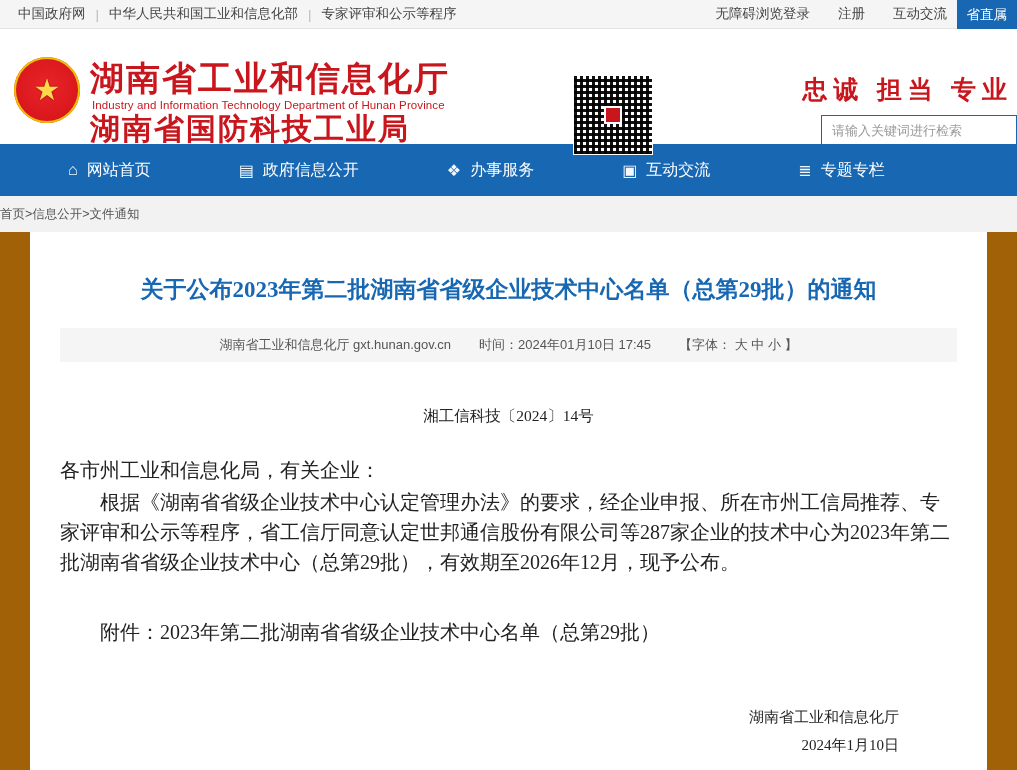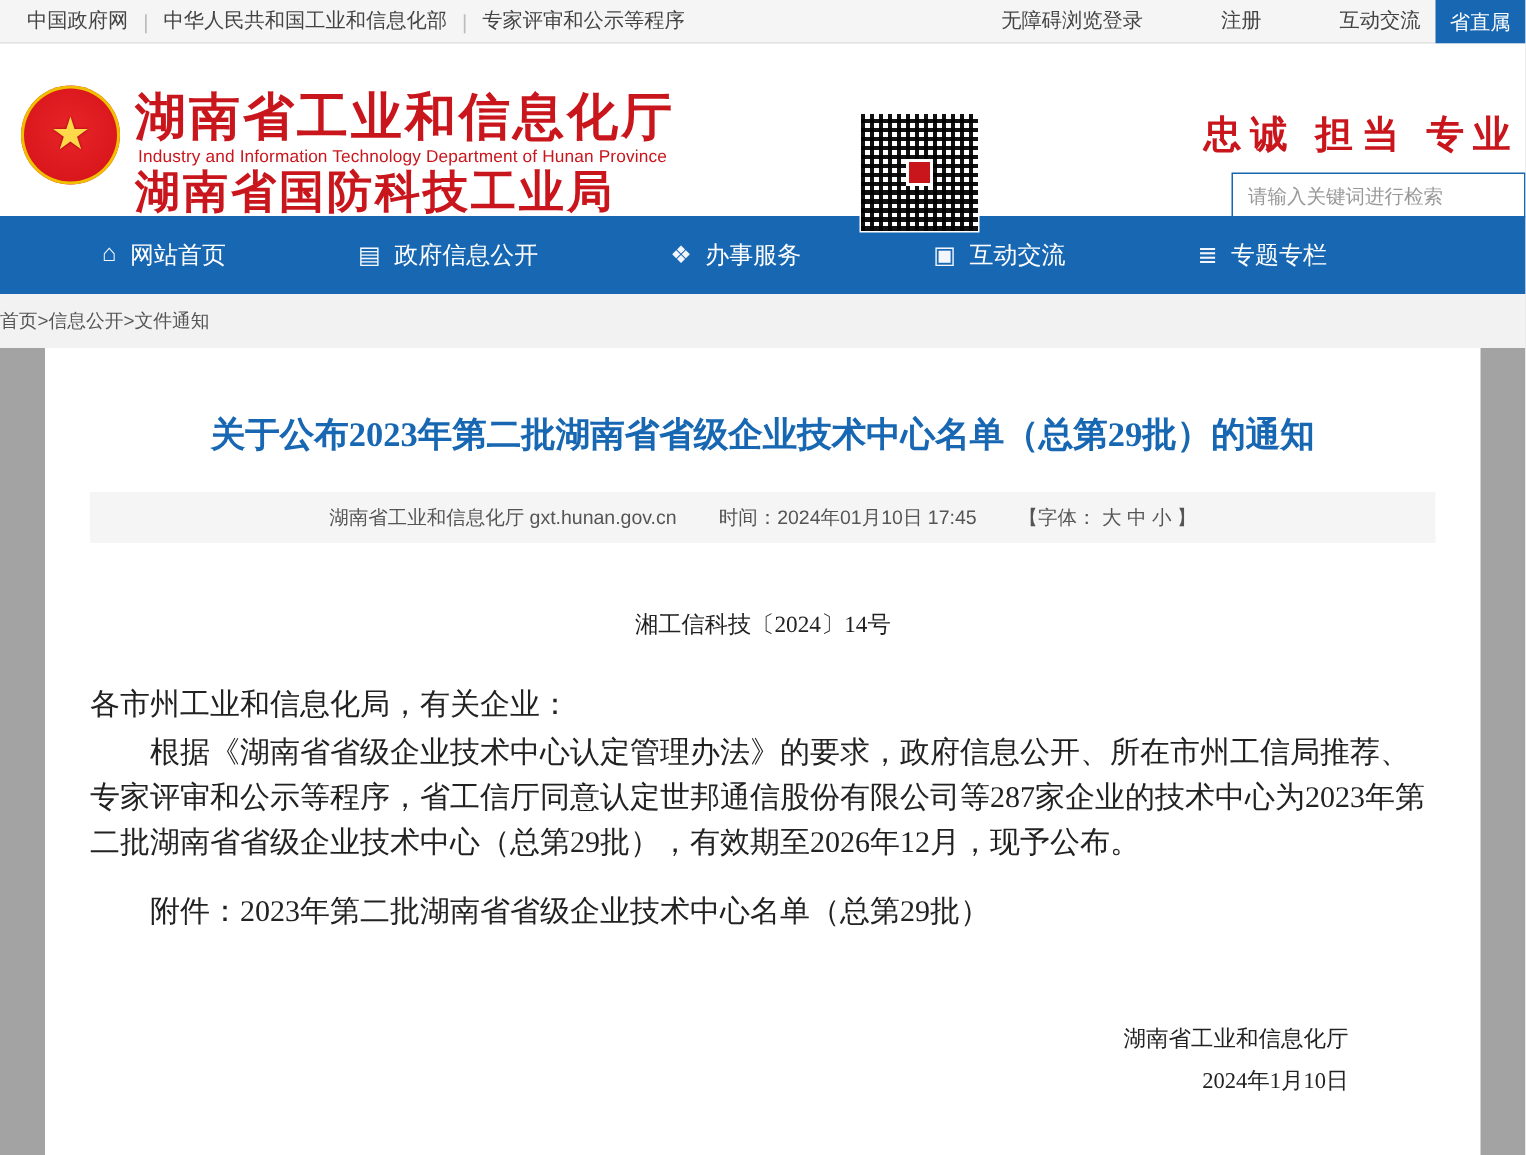--- a/index.html
+++ b/index.html
@@ -5,37 +5,37 @@
   * { box-sizing: border-box; margin: 0; padding: 0; }
   html, body {
     width: 1017px;
     height: 770px;
     overflow: hidden;
     background: #ffffff;
     font-family: "Liberation Sans", sans-serif;
     font-size: 14px;
     color: #333;
   }
-  .page { position: relative; width: 1017px; height: 770px; background: #a3a3a3; }
+  .page { position: relative; width: 1017px; height: 770px; background: #a16207; }
 
   
   .topbar {
     height: 29px;
     background: #f5f5f5;
     border-bottom: 1px solid #e3e3e3;
     display: flex;
     align-items: center;
     font-size: 13.5px;
     color: #444;
     position: relative;
   }
   .topbar .left { display: flex; align-items: center; padding-left: 8px; }
   .topbar .left a { color: #444; text-decoration: none; padding: 0 10px; white-space: nowrap; }
   .topbar .sep { color: #bbb; }
-  .topbar .right { position: absolute; right: 56px; display: flex; align-items: center; gap: 24px; }
+  .topbar .right { position: absolute; right: 56px; display: flex; align-items: center; }
   .topbar .right a { color: #444; text-decoration: none; padding: 0 14px; white-space: nowrap; }
   .topbar .gov-tab {
     position: absolute; right: 0; top: 0;
     height: 29px; background: #1767b2; color: #fff;
     display: flex; align-items: center; padding: 0 10px;
     font-size: 13.5px; white-space: nowrap;
   }
 
   
   .header {
@@ -141,21 +141,21 @@
     text-align: center; margin-top: 44px;
     font-size: 15.5px; color: #222;
     font-family: "Liberation Serif", serif;
   }
   .body-text {
     margin-top: 28px; font-size: 20px; line-height: 30px; color: #222;
     font-family: "Liberation Serif", serif;
   }
   .body-text p { margin-bottom: 2px; }
   .indent { text-indent: 2em; }
-  .attach-line { margin-top: 16px; text-indent: 2em; }
+  .attach-line { margin-top: 40px; text-indent: 2em; }
   .signature {
     margin-top: 56px; text-align: right; padding-right: 58px;
     font-size: 15px; line-height: 28px; color: #222;
     font-family: "Liberation Serif", serif;
   }
 </style>
 </head>
 <body>
 
 <div class="page">
@@ -233,21 +233,21 @@
         <span>中</span>
         <span>小</span>
         <span>】</span>
       </span>
     </div>
 
     <div class="doc-no">湘工信科技〔2024〕14号</div>
 
     <div class="body-text">
       <p>各市州工业和信息化局，有关企业：</p>
-      <p class="indent">根据《湖南省省级企业技术中心认定管理办法》的要求，政府信息公开、所在市州工信局推荐、专家评审和公示等程序，省工信厅同意认定世邦通信股份有限公司等287家企业的技术中心为2023年第二批湖南省省级企业技术中心（总第29批），有效期至2026年12月，现予公布。</p>
+      <p class="indent">根据《湖南省省级企业技术中心认定管理办法》的要求，经企业申报、所在市州工信局推荐、专家评审和公示等程序，省工信厅同意认定世邦通信股份有限公司等287家企业的技术中心为2023年第二批湖南省省级企业技术中心（总第29批），有效期至2026年12月，现予公布。</p>
       <p class="attach-line">附件：2023年第二批湖南省省级企业技术中心名单（总第29批）</p>
     </div>
 
     <div class="signature">
       <div>湖南省工业和信息化厅</div>
       <div>2024年1月10日</div>
     </div>
 
   </div>
 </div>

